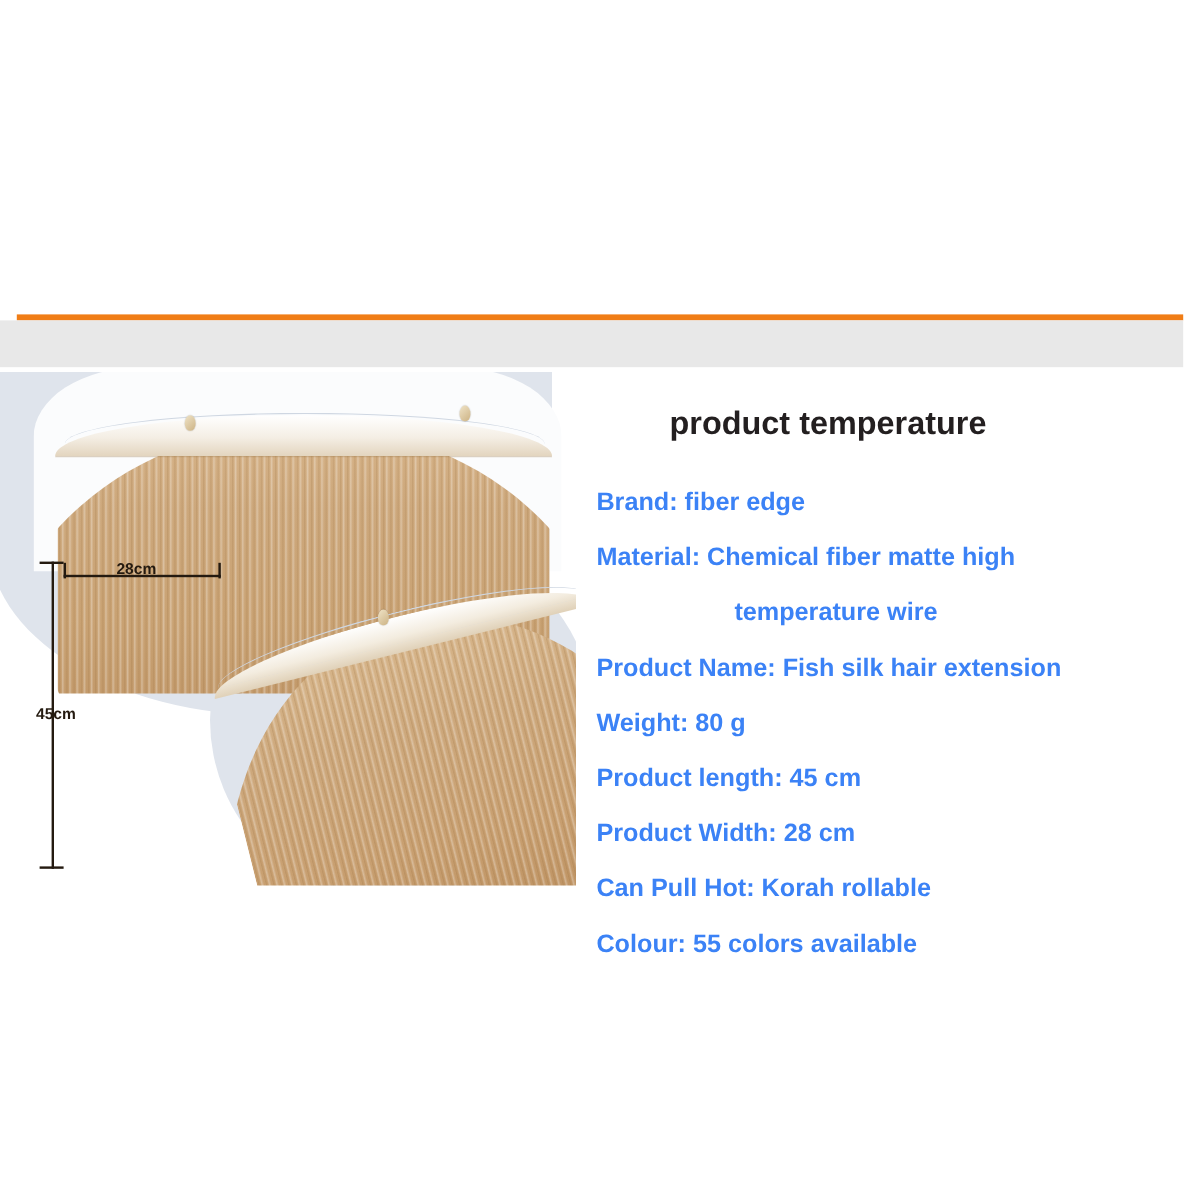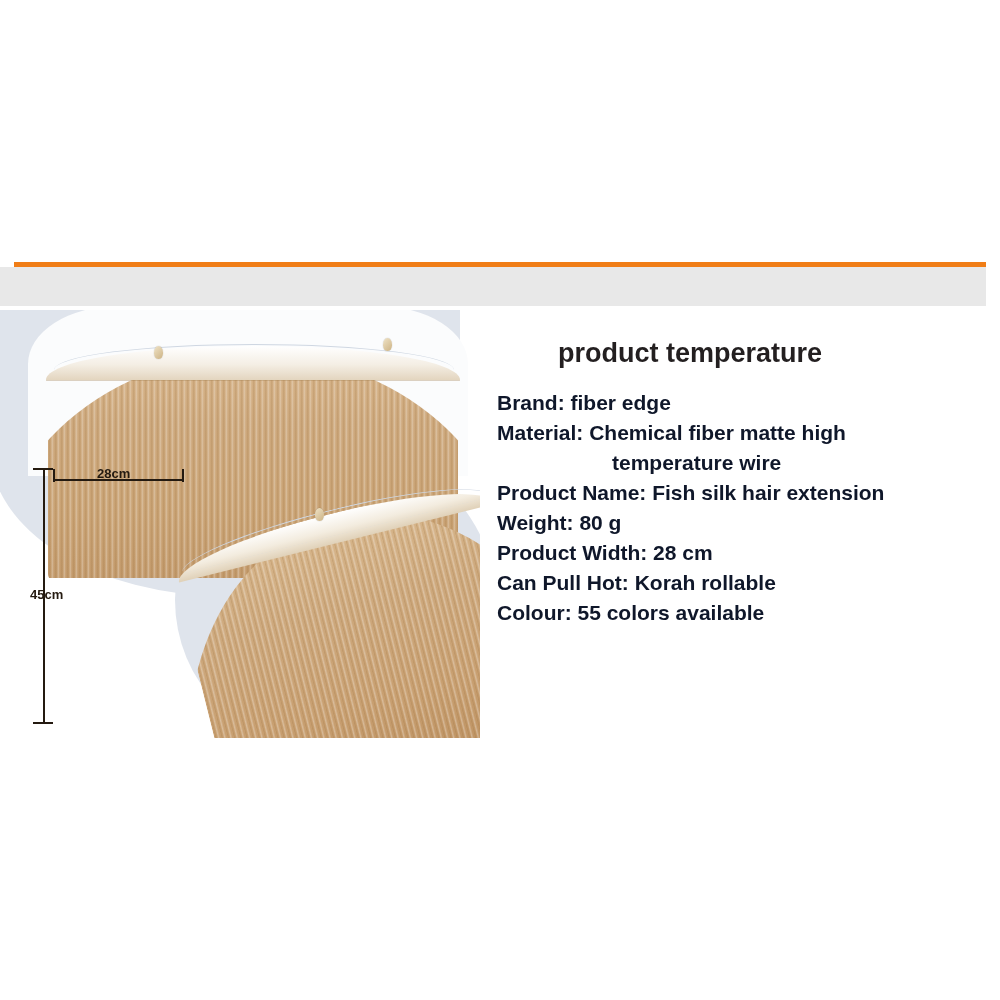--- a/index.html
+++ b/index.html
@@ -249,23 +249,24 @@
     white-space:nowrap;
   }
   .info-list {
     position:absolute;
     left:7px; top:52px;
     width:493px;
   }
   .info-line {
     font-size:21px;
     font-weight:bold;
-    color:#0f172a;
+    color:#3b82f6;
     line-height:30px;
     white-space:nowrap;
+    margin-top:16px;
   }
   .info-line.indent { padding-left:115px; }
 </style>
 </head>
 <body>
 
 <div id="page">
 
   <div class="section-header">
     <div class="header-accent"></div>
@@ -310,19 +311,20 @@
   </div>
 
   <div class="info-panel">
     <div class="info-title">product temperature</div>
     <div class="info-list">
         <div class="info-line">Brand: fiber edge</div>
         <div class="info-line">Material: Chemical fiber matte high</div>
         <div class="info-line indent">temperature wire</div>
         <div class="info-line">Product Name: Fish silk hair  extension</div>
         <div class="info-line">Weight: 80 g</div>
+        <div class="info-line">Product length: 45 cm</div>
         <div class="info-line">Product Width: 28 cm</div>
         <div class="info-line">Can Pull Hot: Korah rollable</div>
         <div class="info-line">Colour: 55 colors available</div>
       </div>
   </div>
 
 </div>
 
 </body></html>

